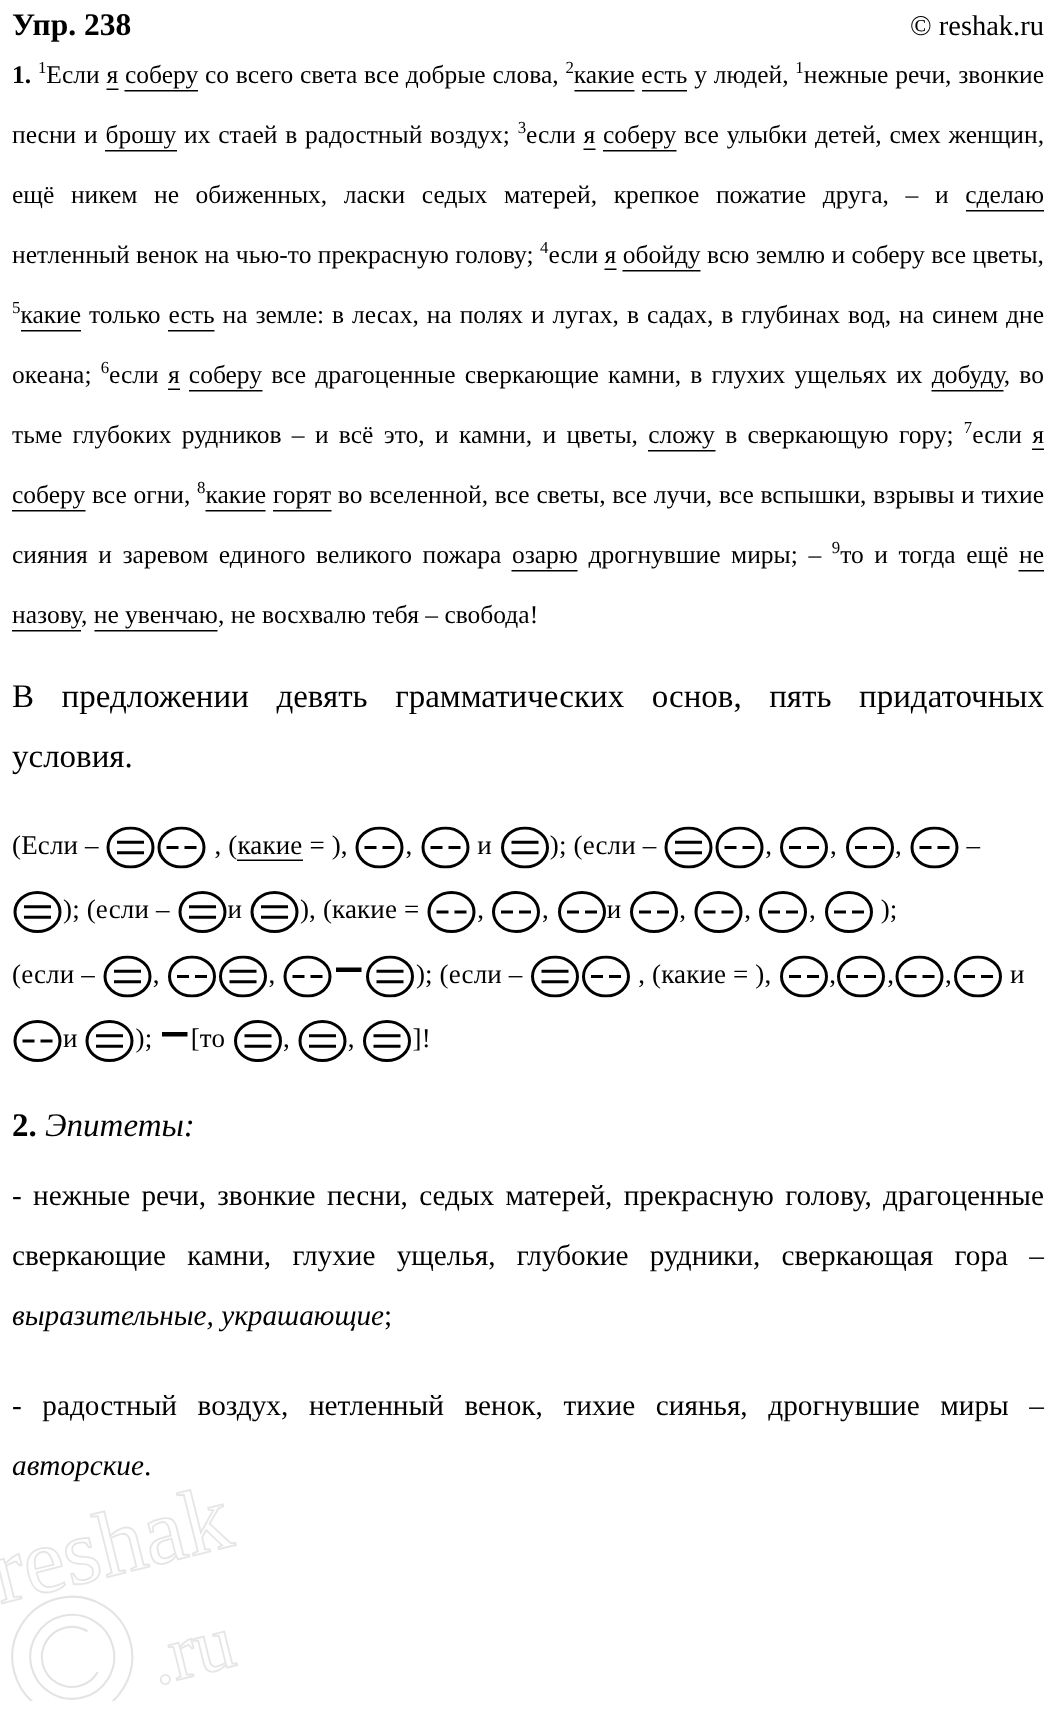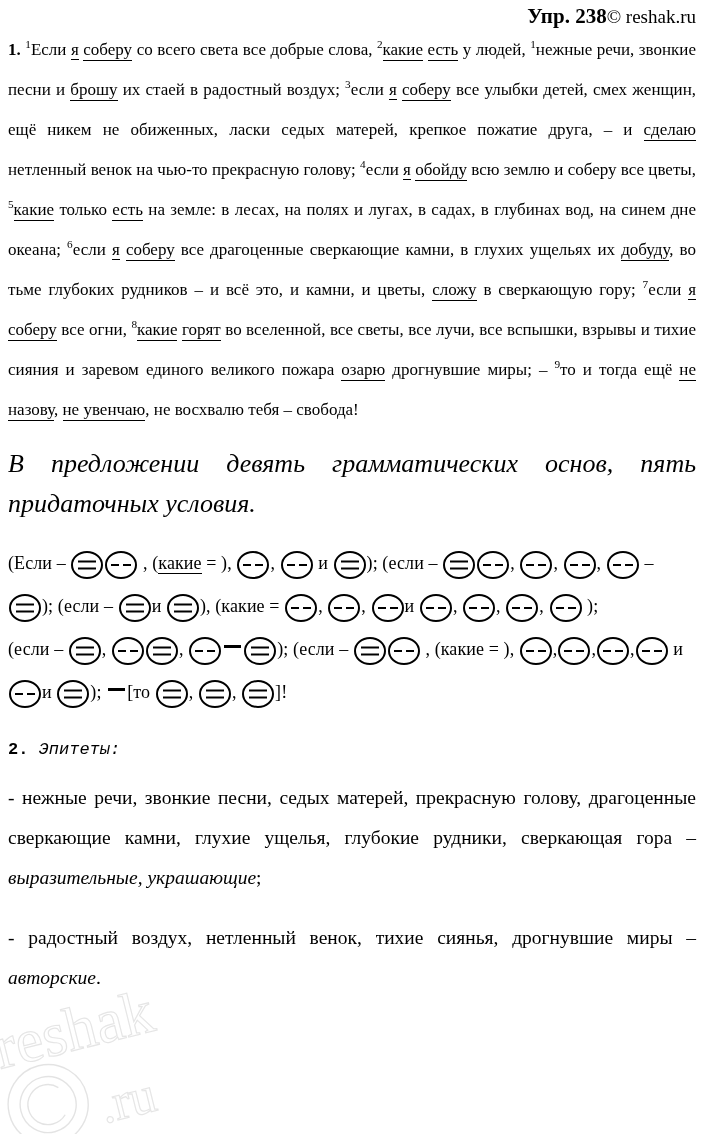--- a/index.html
+++ b/index.html
@@ -13,21 +13,21 @@
   }
   .page{
     position:relative;
     width:704px; height:1142px;
     box-sizing:border-box;
     padding:4px 6px 0 4px;
   }
 
   
   .header{
-    display:flex; align-items:baseline; justify-content:flex-end;
+    display:flex; align-items:baseline; justify-content:space-between;
     padding:0 2px 0 4px;
     height:26px;
   }
   .exercise-title{ font-size:21px; font-weight:bold; letter-spacing:0px; }
   .copyright{ font-size:19px; }
 
   
   .para{
     font-size:17px;
     line-height:40px;
@@ -45,24 +45,23 @@
   .pred{
     border-bottom:1.6px double #000;
     line-height:1;
     padding-bottom:1px;
     box-decoration-break:clone;
     -webkit-box-decoration-break:clone;
   }
   .ital{ font-style:italic; }
 
   .analysis{
-    font-size:26px;
+    font-size:22px;
     line-height:40px;
     text-align:justify;
-    font-style:italic;
     padding:0 2px 0 4px;
     margin:14px 0 0 0;
   }
 
   
   .scheme{
     padding:0 2px 0 4px;
     margin-top:18px;
   }
   .scheme-line{
@@ -84,25 +83,24 @@
     display:inline-block;
     vertical-align:middle;
     width:17px; height:3px;
     background:#000;
     margin:0 2px 9px 2px;
   }
   .undl{ border-bottom:1.6px solid #000; }
 
   
   .section-head{
-    font-size:17px;
+    font-size:22px;
     line-height:40px;
     padding:0 2px 0 4px;
     margin-top:16px;
-    font-family:Liberation Mono, monospace;
   }
   .section-head .lbl{ font-weight:bold; font-style:normal; }
   .section-head .ttl{ font-style:italic; }
   .epi{
     font-size:19.5px;
     line-height:40px;
     text-align:justify;
     padding:0 2px 0 4px;
     margin-top:8px;
   }

